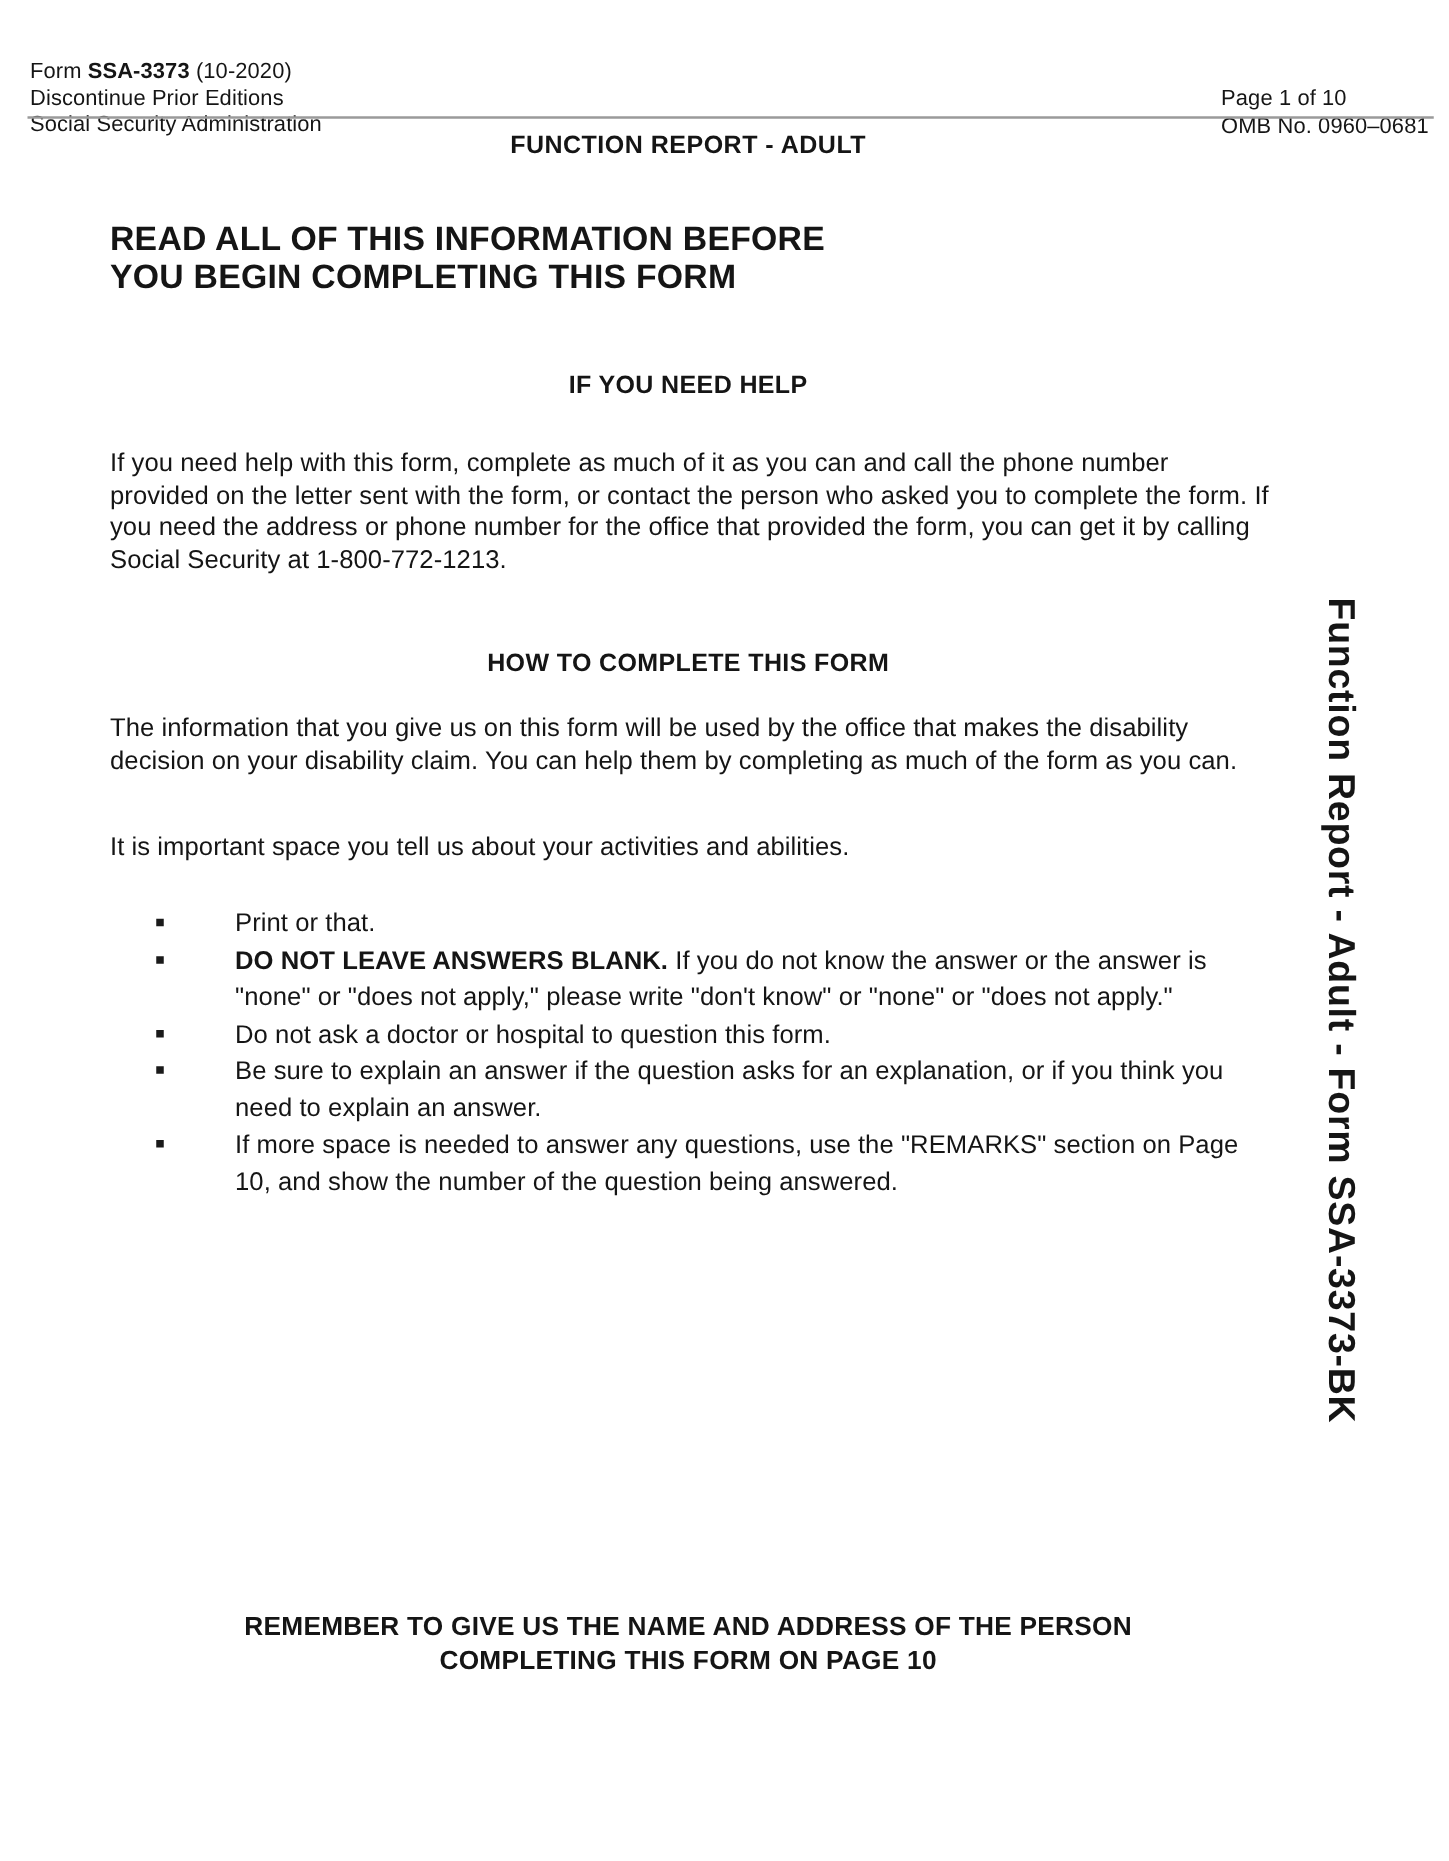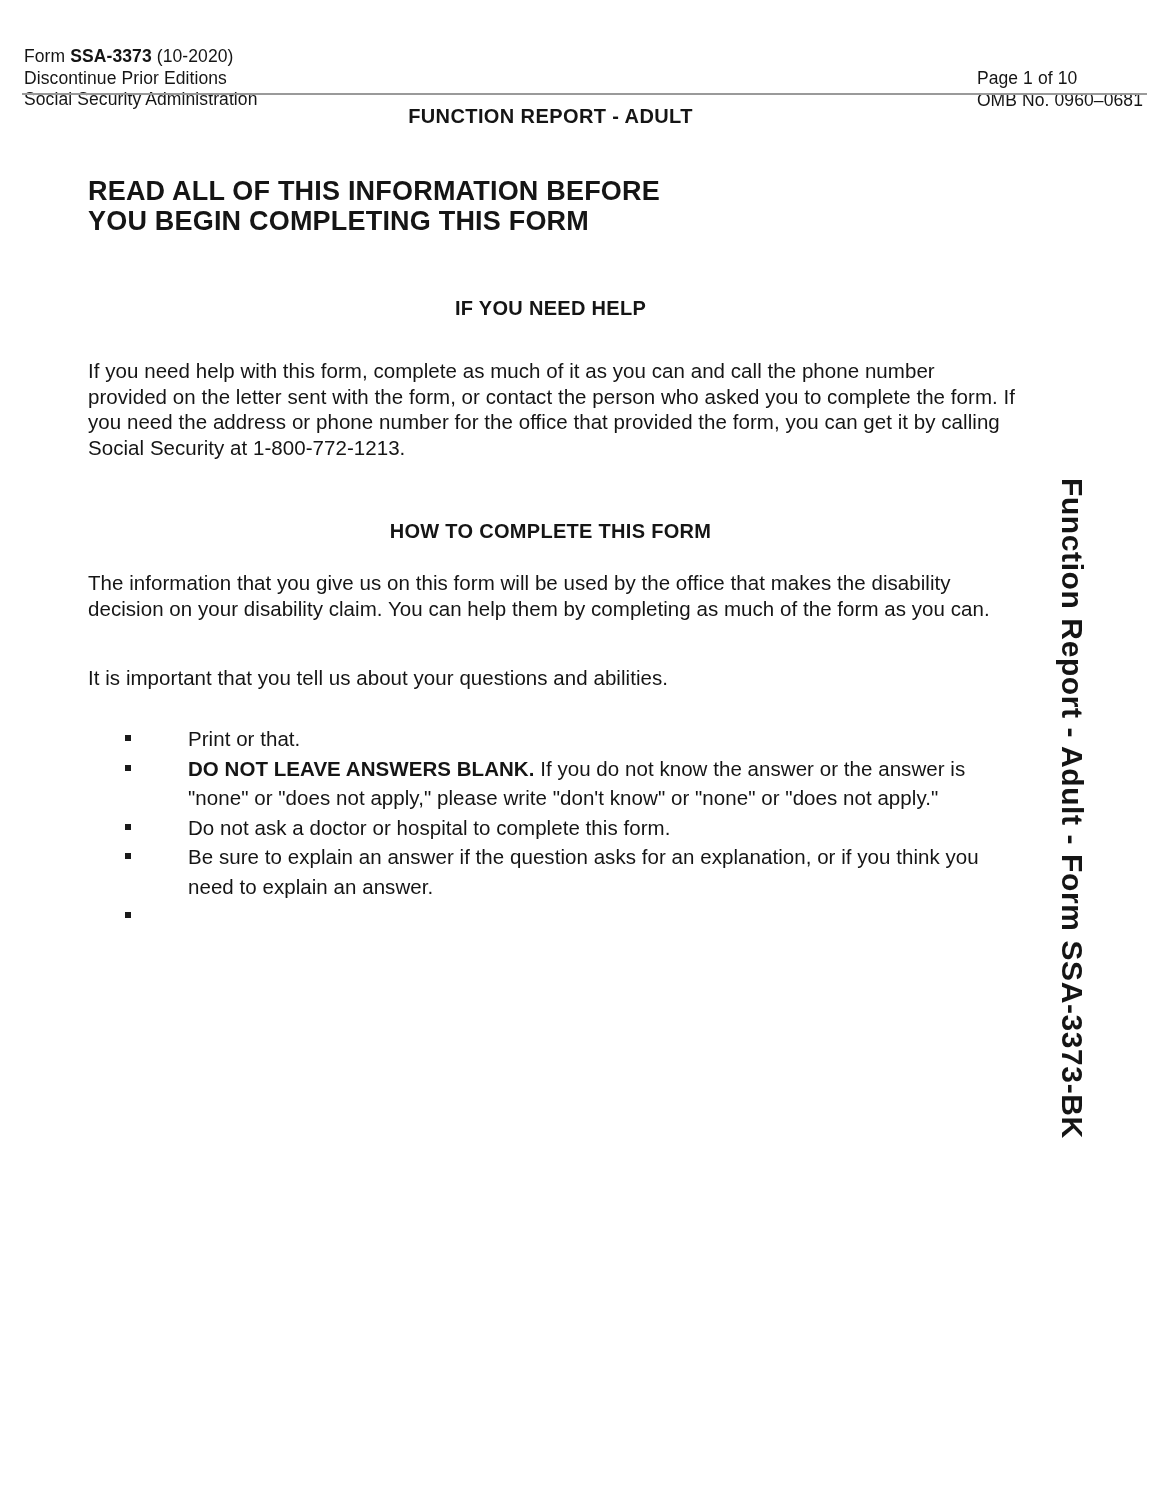--- a/index.html
+++ b/index.html
@@ -200,29 +200,33 @@
     <div class="read-all">
       <div>READ ALL OF THIS INFORMATION BEFORE</div>
       <div>YOU BEGIN COMPLETING THIS FORM</div>
     </div>
 
     <div class="section-heading sh-help">IF YOU NEED HELP</div>
     <div class="para p-help">If you need help with this form, complete as much of it as you can and call the phone number provided on the letter sent with the form, or contact the person who asked you to complete the form. If you need the address or phone number for the office that provided the form, you can get it by calling Social Security at 1-800-772-1213.</div>
 
     <div class="section-heading sh-how">HOW TO COMPLETE THIS FORM</div>
     <div class="para p-how">The information that you give us on this form will be used by the office that makes the disability decision on your disability claim. You can help them by completing as much of the form as you can.</div>
-    <div class="para p-imp">It is important that you tell us about your questions and abilities.</div>
+    <div class="para p-imp">It is important space you tell us about your activities and abilities.</div>
 
     <div class="bullets" id="bullet-list">
         <div class="bullet-row"><span class="bullet-mark"></span><span>Print or that.</span></div>
         <div class="bullet-row"><span class="bullet-mark"></span><b>DO NOT LEAVE ANSWERS BLANK.</b><span> If you do not know the answer or the answer is "none" or "does not apply," please write "don't know" or "none" or "does not apply."</span></div>
-        <div class="bullet-row"><span class="bullet-mark"></span><span>Do not ask a doctor or hospital to complete this form.</span></div>
+        <div class="bullet-row"><span class="bullet-mark"></span><span>Do not ask a doctor or hospital to question this form.</span></div>
         <div class="bullet-row"><span class="bullet-mark"></span><span>Be sure to explain an answer if the question asks for an explanation, or if you think you need to explain an answer.</span></div>
-        <div class="bullet-row"><span class="bullet-mark"></span></div>
+        <div class="bullet-row"><span class="bullet-mark"></span><span>If more space is needed to answer any questions, use the "REMARKS" section on Page 10, and show the number of the question being answered.</span></div>
       </div>
   </div>
 
   <div class="side-text">
     <span>Function Report - Adult - Form  SSA-3373-BK</span>
   </div>
 
+  <div class="footer">
+    <div>REMEMBER TO GIVE US THE NAME AND ADDRESS OF THE PERSON</div>
+    <div>COMPLETING THIS FORM ON PAGE 10</div>
+  </div>
 
 </div>
 
 </body></html>

